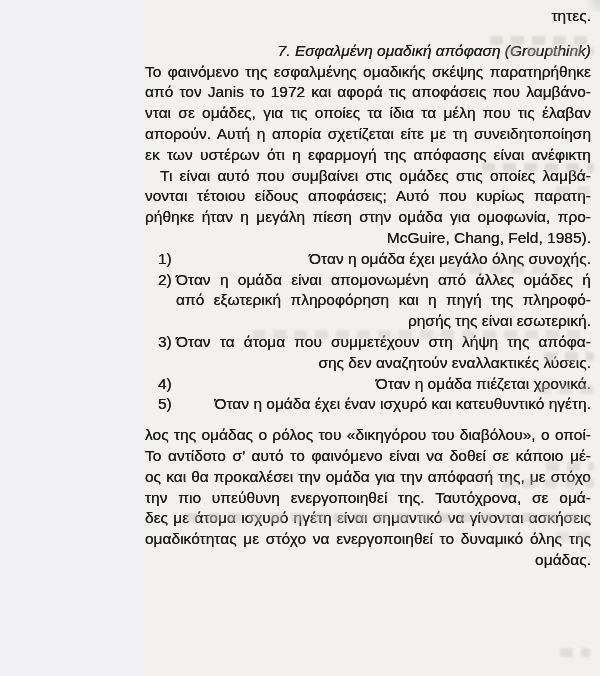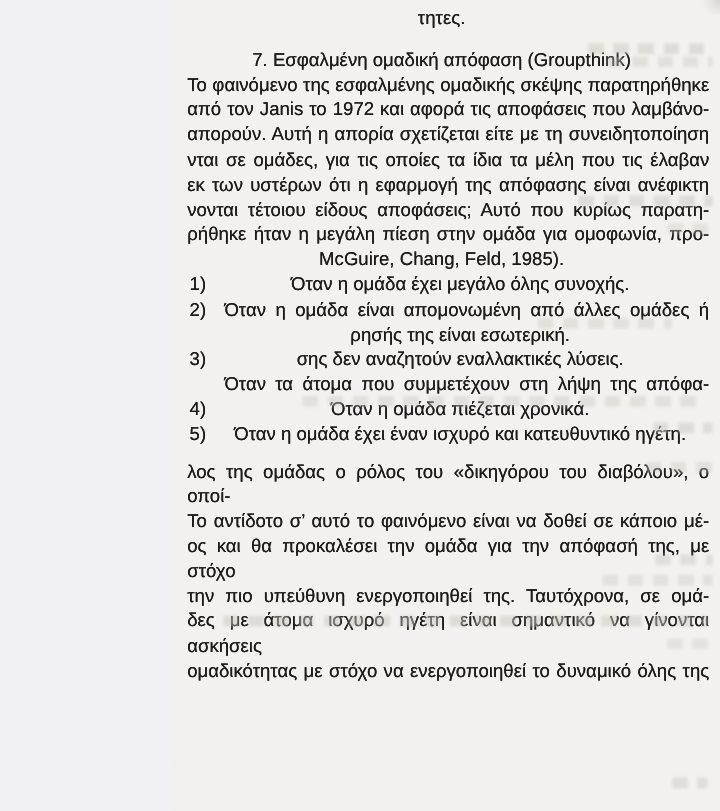--- a/index.html
+++ b/index.html
@@ -8,24 +8,24 @@
     background:#f2f1f2;
     font-family:"Liberation Sans", sans-serif;
     color:#1c1c1c;
   }
   .page{position:relative;width:600px;height:676px;background:linear-gradient(90deg,#f1f0f4 0px,#f1f0f4 138px,#f2f1ef 150px,#f2f1ee 100%);}
   .col{
     position:absolute;left:145px;top:6px;width:446px;
     font-size:15.5px;line-height:20.8px;
     text-shadow:0 0 .3px currentColor;
   }
-  .ln{text-align:center;white-space:normal;}
-  .ln.j{text-align:justify;text-align-last:justify;margin-left:11px;}
+  .ln{text-align:right;white-space:normal;}
+  .ln.j{text-align:justify;text-align-last:justify;}
   .ind{text-indent:15px;}
-  .heading{}
+  .heading{font-style:italic;}
   .sp1{height:14px;}
   .sp2{height:10px;}
   .li{position:relative;padding-left:31px;}
   .num{position:absolute;left:13px;top:0;}
   
   .bleed{
     position:absolute;height:9px;border-radius:2px;
     background:repeating-linear-gradient(90deg,#c9c8bf 0 13px,rgba(0,0,0,0) 13px 21px);
     filter:blur(1.2px);opacity:.5;pointer-events:none;
   }
@@ -43,49 +43,51 @@
   <div class="col">
 
     <div class="ln">τητες.</div>
     <div class="sp1"></div>
 
     <div class="ln heading">7. Εσφαλμένη ομαδική απόφαση (Groupthink)</div>
 
     <div>
       <div class="ln j">Το φαινόμενο της εσφαλμένης ομαδικής σκέψης παρατηρήθηκε</div>
       <div class="ln j">από τον Janis το 1972 και αφορά τις αποφάσεις που λαμβάνο-</div>
+      <div class="ln j">νται σε ομάδες, για τις οποίες τα ίδια τα μέλη που τις έλαβαν</div>
       <div class="ln j">απορούν. Αυτή η απορία σχετίζεται είτε με τη συνειδητοποίηση</div>
-      <div class="ln j">νται σε ομάδες, για τις οποίες τα ίδια τα μέλη που τις έλαβαν</div>
       <div class="ln j">εκ των υστέρων ότι η εφαρμογή της απόφασης είναι ανέφικτη</div>
     </div>
 
     <div>
+      <div class="ln j ind">Τι είναι αυτό που συμβαίνει στις ομάδες στις οποίες λαμβά-</div>
       <div class="ln j">νονται τέτοιου είδους αποφάσεις; Αυτό που κυρίως παρατη-</div>
       <div class="ln j">ρήθηκε ήταν η μεγάλη πίεση στην ομάδα για ομοφωνία, προ-</div>
       <div class="ln">McGuire, Chang, Feld, 1985).</div>
     </div>
 
 
     <div>
 
       <div class="li">
         <span class="num">1)</span>
         <div class="ln">Όταν η ομάδα έχει μεγάλο όλης συνοχής.</div>
       </div>
 
       <div class="li">
         <span class="num">2)</span>
         <div class="ln j">Όταν η ομάδα είναι απομονωμένη από άλλες ομάδες ή</div>
+        <div class="ln j">από εξωτερική πληροφόρηση και η πηγή της πληροφό-</div>
         <div class="ln">ρησής της είναι εσωτερική.</div>
       </div>
 
       <div class="li">
         <span class="num">3)</span>
+        <div class="ln j">Όταν τα άτομα που συμμετέχουν στη λήψη της απόφα-</div>
         <div class="ln">σης δεν αναζητούν εναλλακτικές λύσεις.</div>
-        <div class="ln j">Όταν τα άτομα που συμμετέχουν στη λήψη της απόφα-</div>
       </div>
 
       <div class="li">
         <span class="num">4)</span>
         <div class="ln">Όταν η ομάδα πιέζεται χρονικά.</div>
       </div>
 
       <div class="li">
         <span class="num">5)</span>
         <div class="ln">Όταν η ομάδα έχει έναν ισχυρό και κατευθυντικό ηγέτη.</div>
@@ -95,20 +97,21 @@
 
     <div class="sp2"></div>
 
     <div>
       <div class="ln j">λος της ομάδας ο ρόλος του «δικηγόρου του διαβόλου», ο οποί-</div>
       <div class="ln j">Το αντίδοτο σ’ αυτό το φαινόμενο είναι να δοθεί σε κάποιο μέ-</div>
       <div class="ln j">ος και θα προκαλέσει την ομάδα για την απόφασή της, με στόχο</div>
       <div class="ln j">την πιο υπεύθυνη ενεργοποιηθεί της. Ταυτόχρονα, σε ομά-</div>
       <div class="ln j">δες με άτομα ισχυρό ηγέτη είναι σημαντικό να γίνονται ασκήσεις</div>
       <div class="ln j">ομαδικότητας με στόχο να ενεργοποιηθεί το δυναμικό όλης της</div>
+      <div class="ln">ομάδας.</div>
     </div>
 
   </div>
 
   <div class="bleed" style="left:490px;top:36px;width:104px"></div>
   <div class="bleed" style="left:506px;top:47px;width:88px;opacity:.4"></div>
   <div class="bleed" style="left:482px;top:163px;width:112px"></div>
   <div class="bleed" style="left:556px;top:186px;width:38px;opacity:.35"></div>
   <div class="bleed" style="left:448px;top:265px;width:112px;opacity:.4"></div>
   <div class="bleed" style="left:252px;top:330px;width:330px;opacity:.4"></div>

